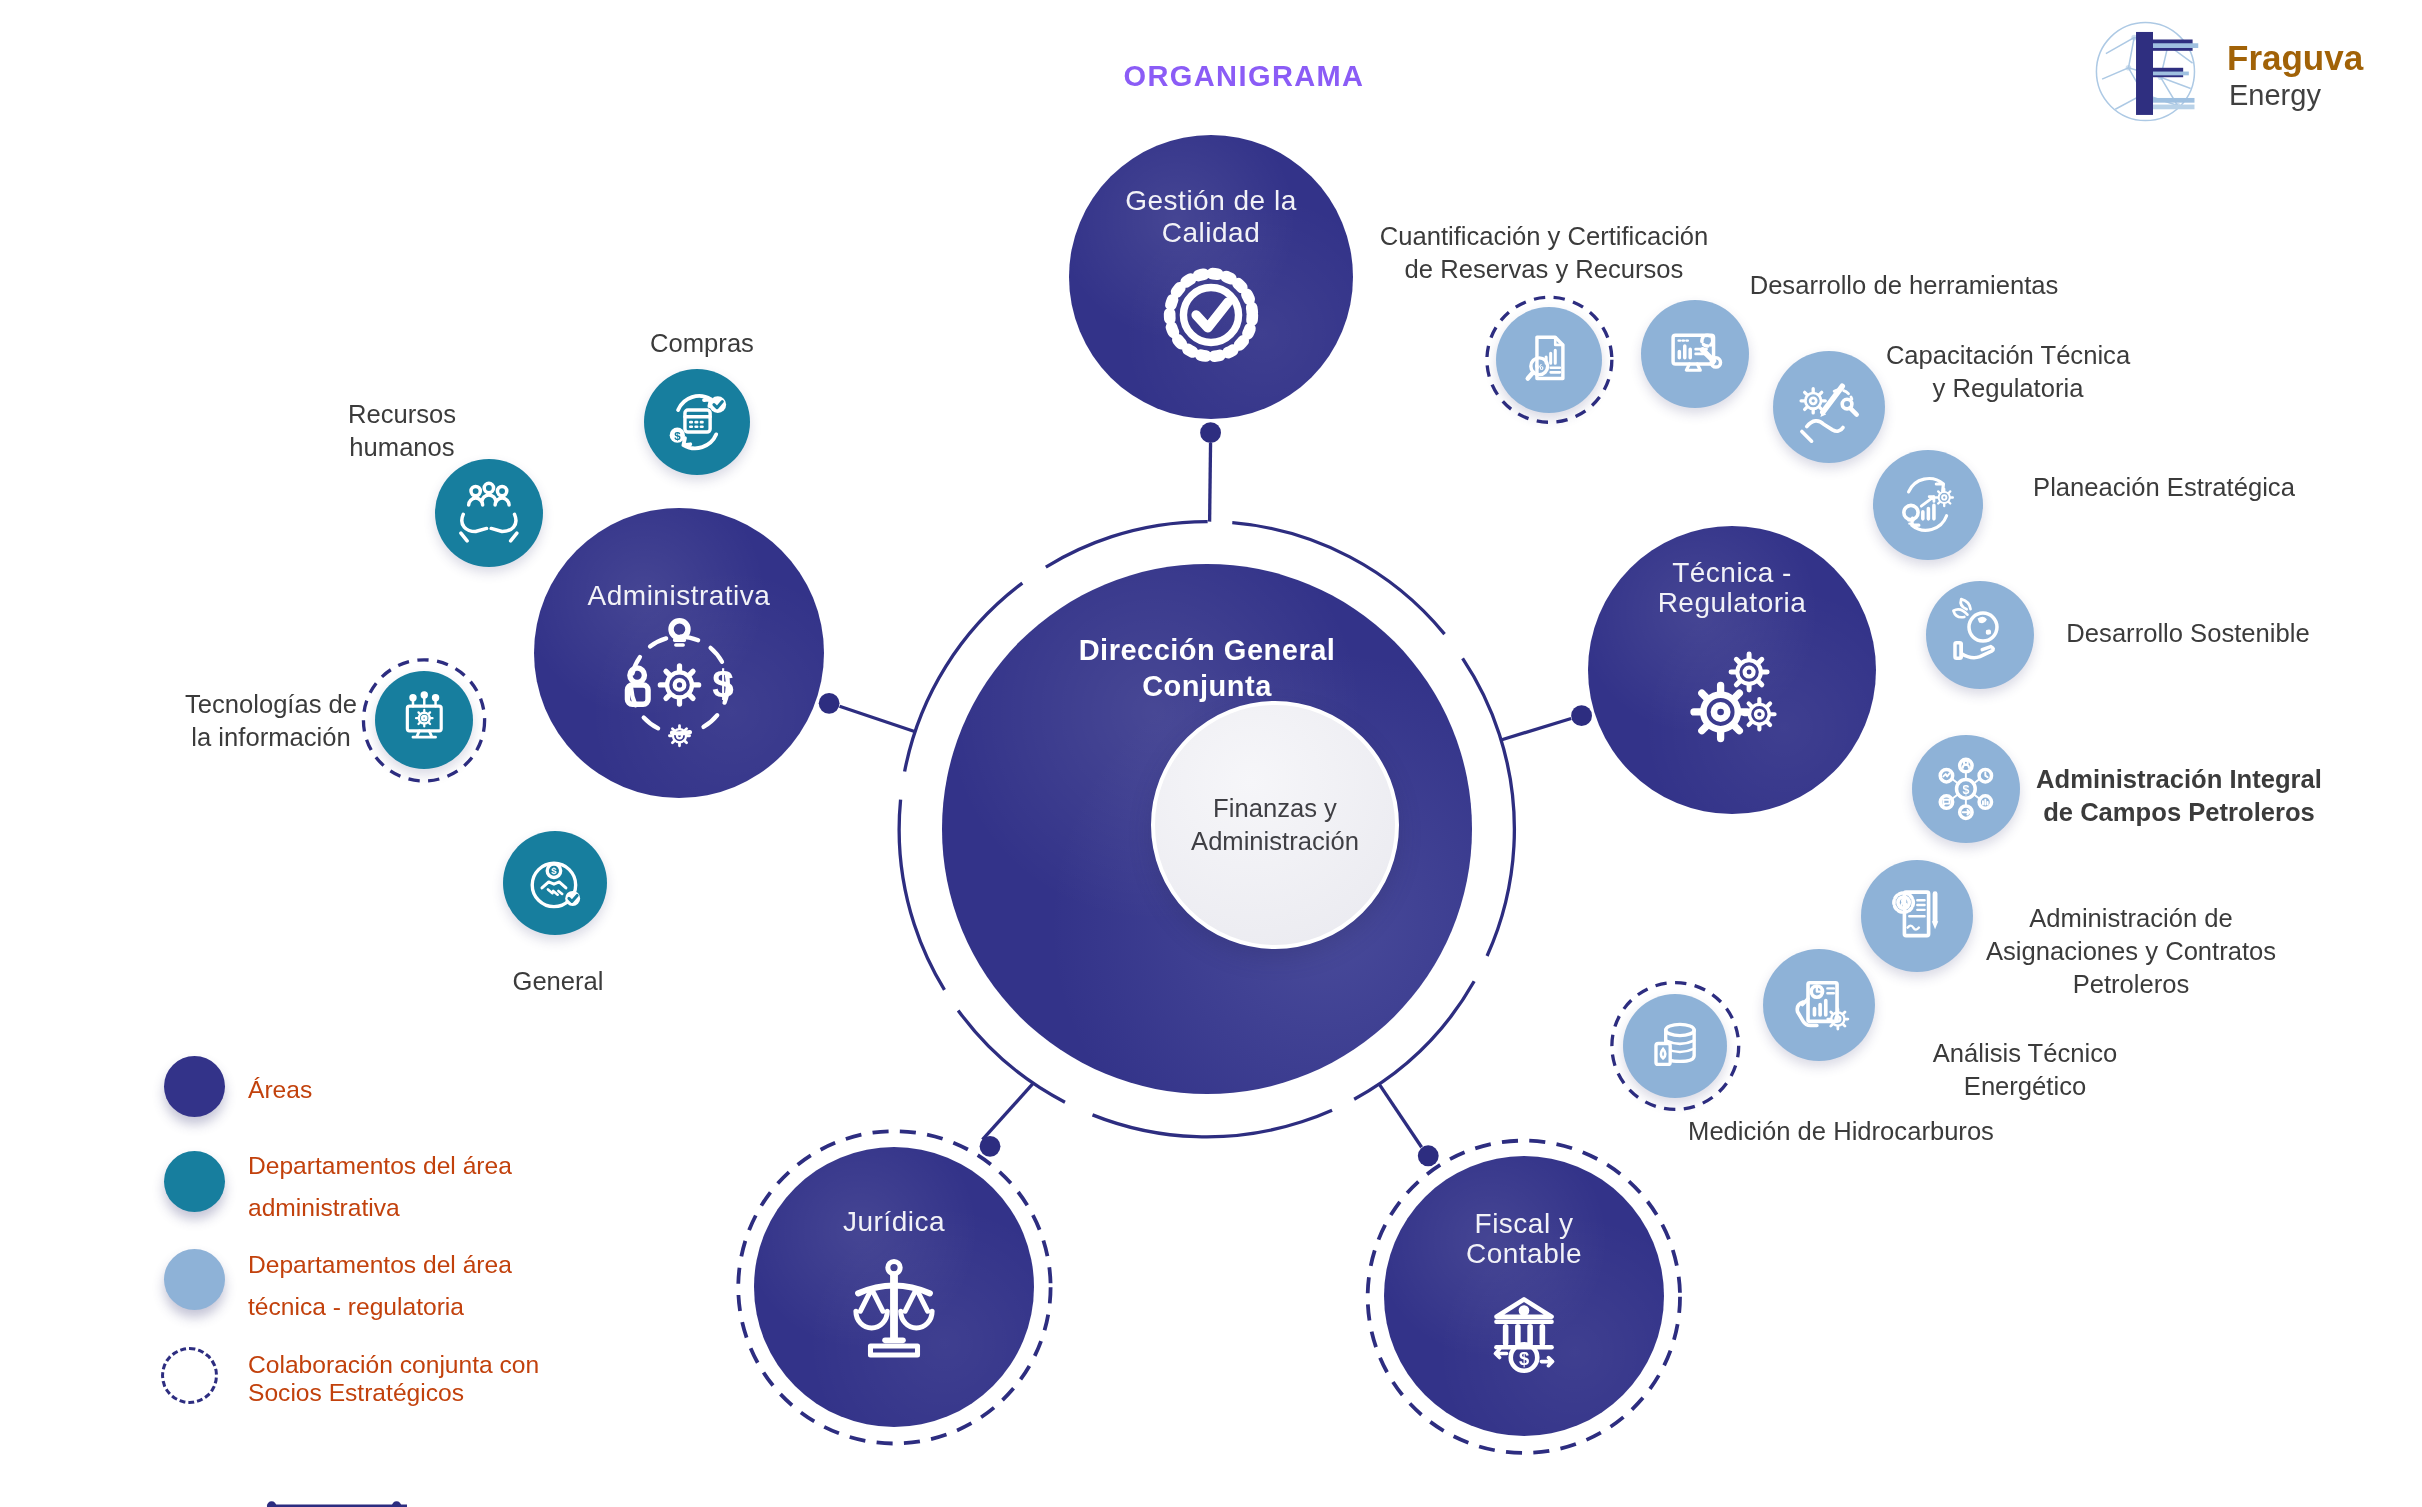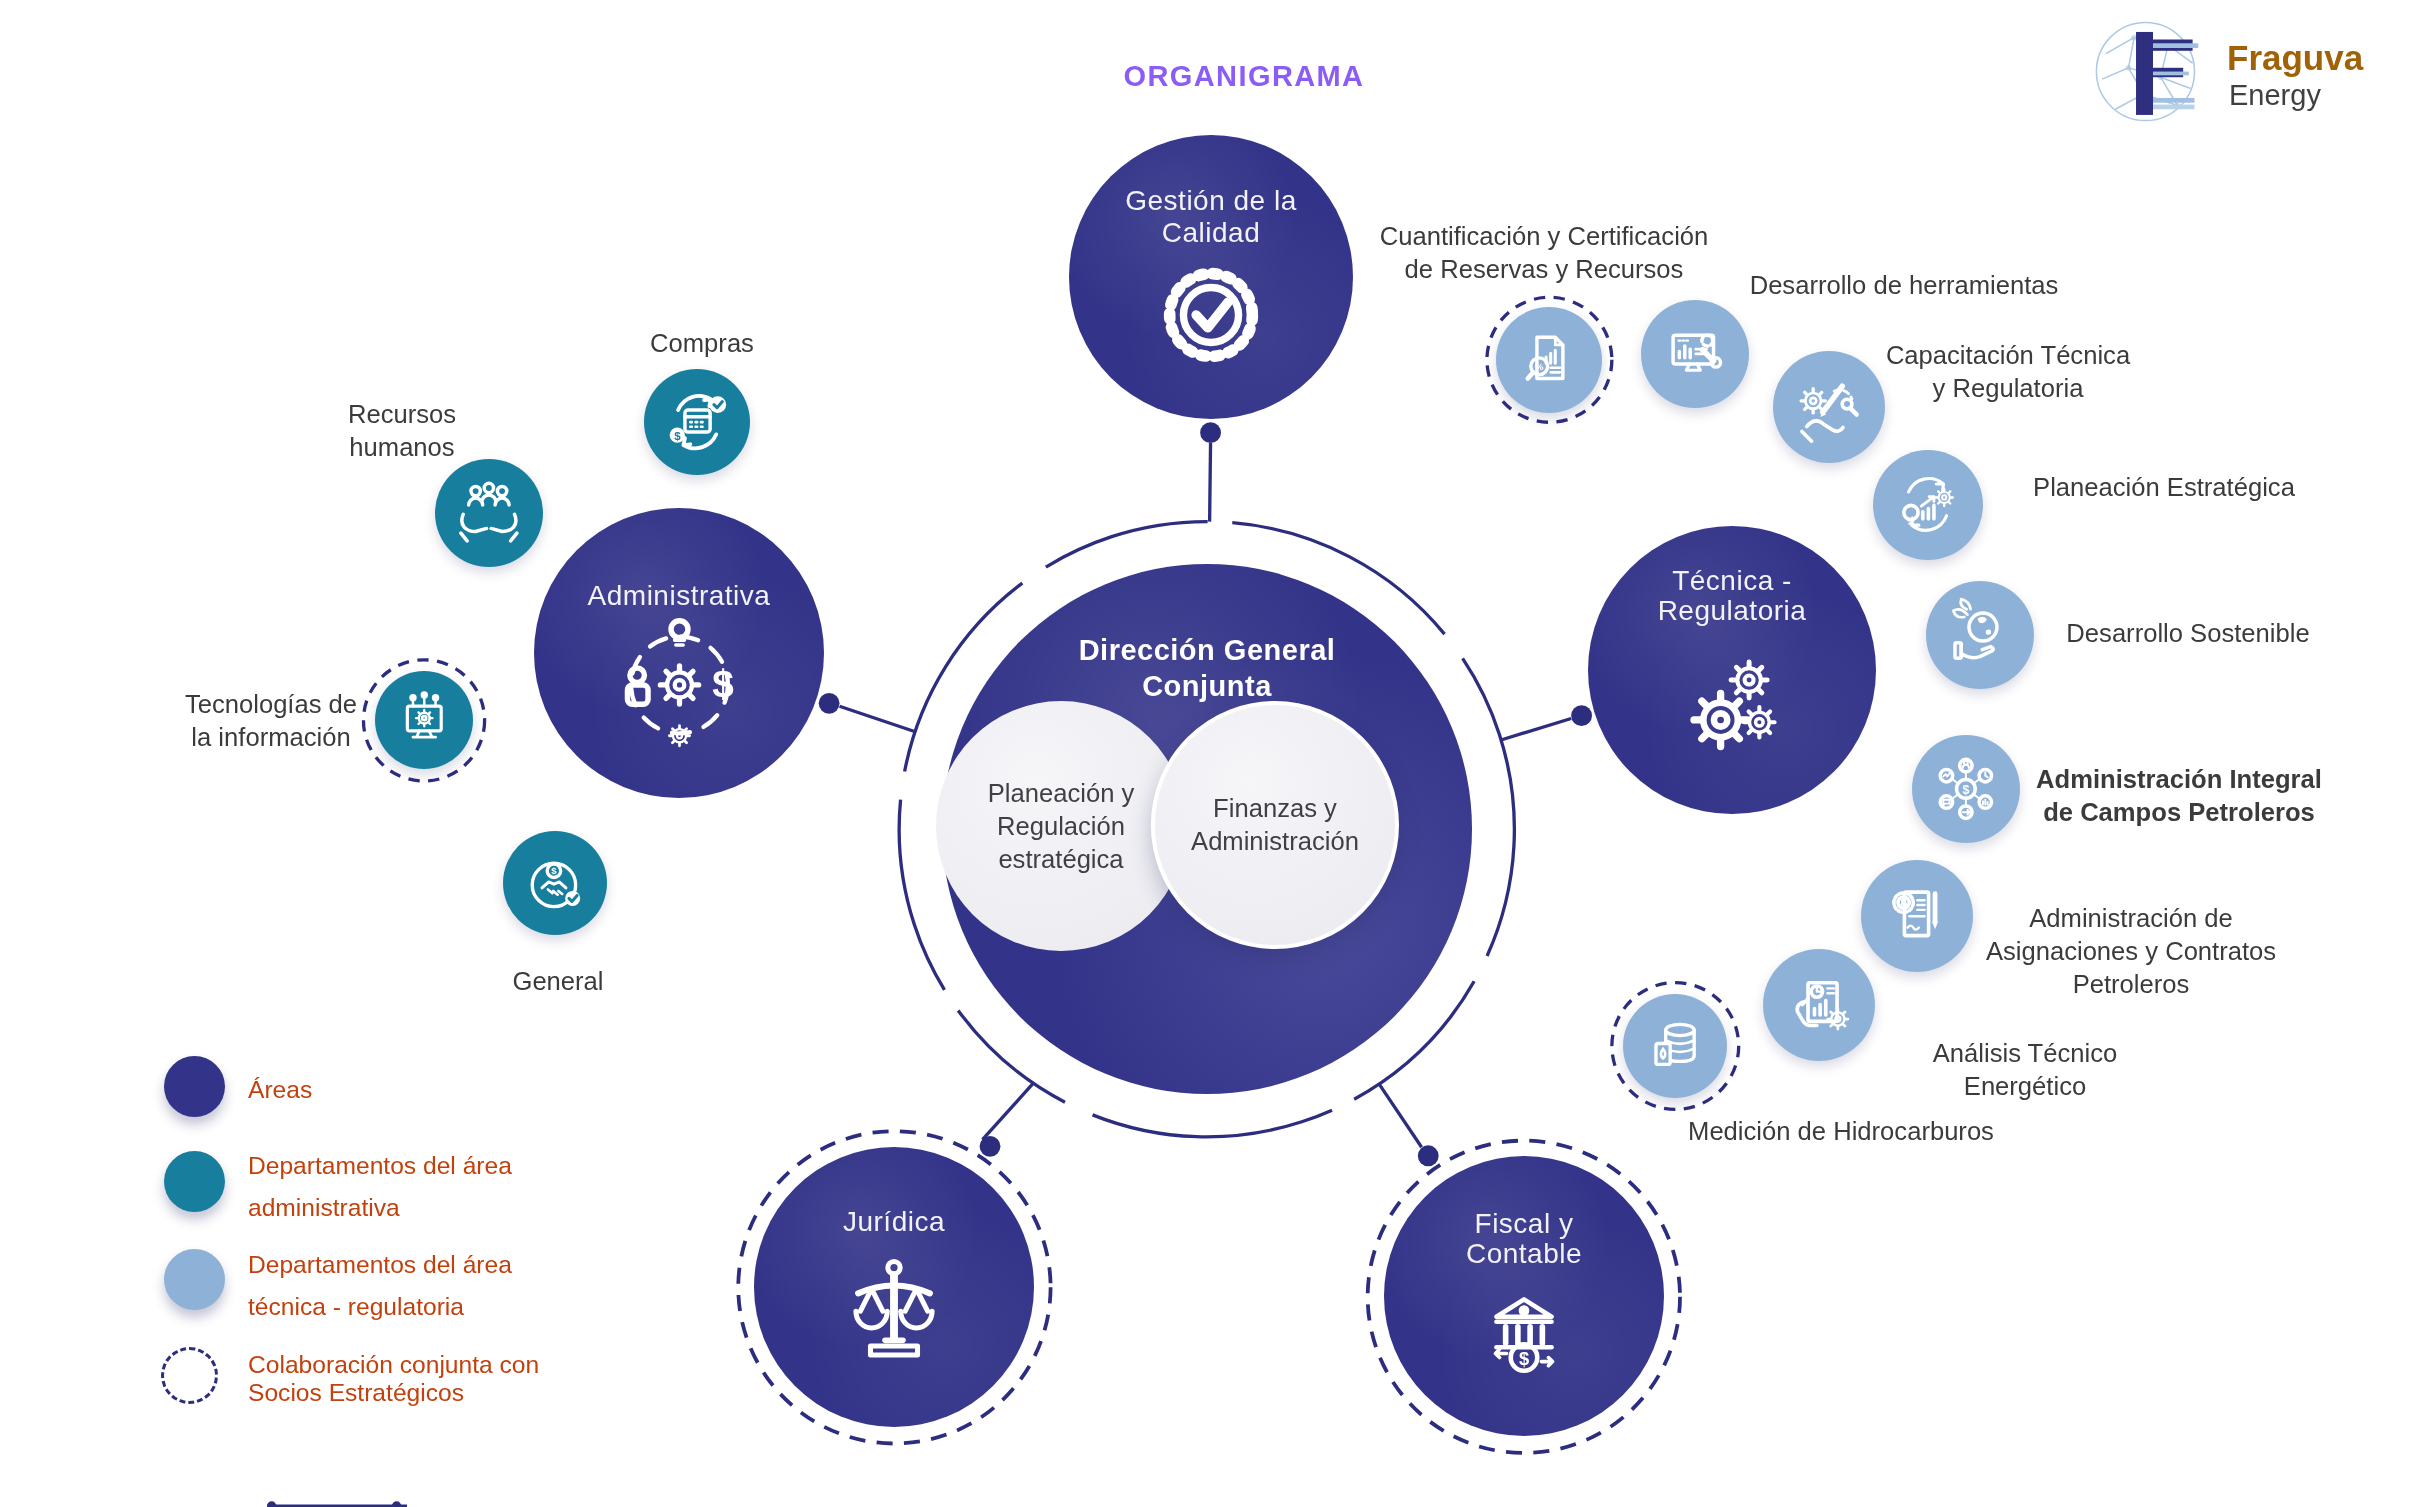--- a/index.html
+++ b/index.html
@@ -125,27 +125,20 @@
     <div class="logo-brand">Fraguva</div>
     <div class="logo-sub">Energy</div>
   </div>
 
   <div class="center-circle">
     <div class="center-title">
       <div>Dirección General</div>
       <div>Conjunta</div>
     </div>
   </div>
-  <div class="sub-circle" style="left:936px;top:701px;width:250px;height:250px;">
-    <div>
-      <div>Planeación y</div>
-      <div>Regulación</div>
-      <div>estratégica</div>
-    </div>
-  </div>
   <div class="sub-circle front" style="left:1151px;top:701px;width:248px;height:248px;box-sizing:border-box;">
     <div>
       <div>Finanzas y</div>
       <div>Administración</div>
     </div>
   </div>
 
   <div class="circle area" style="left:1069px;top:135px;width:284px;height:284px;">
     <div class="area-label" style="margin-top:50px;">
       <div>Gestión de la</div>
@@ -168,21 +161,21 @@
       <circle cx="15" cy="44" r="6"></circle>
       <rect x="7" y="52" width="17" height="16" rx="4"></rect>
       <text x="86" y="62" font-size="32" font-weight="bold" fill="#fff" stroke="none" text-anchor="middle">$</text>
       <circle cx="50" cy="6" r="7"></circle>
       <path d="M46 15 h8 M47 19 h6" stroke-width="3"></path>
       <use href="#gear" x="40" y="84" width="20" height="20"></use>
     </svg>
   </div>
 
   <div class="circle area" style="left:1588px;top:526px;width:288px;height:288px;">
-    <div class="area-label" style="margin-top:40px;line-height:30px;">
+    <div class="area-label" style="margin-top:32px;line-height:30px;">
       <div>Técnica -</div>
       <div>Regulatoria</div>
     </div>
     <svg class="icn" style="margin-top:21px;" width="114" height="114" viewBox="0 0 100 100">
       <use href="#gear" x="12" y="36" width="56" height="56" stroke-width="5"></use>
       <use href="#gear" x="46" y="10" width="38" height="38"></use>
       <use href="#gear" x="58" y="50" width="32" height="32"></use>
     </svg>
   </div>
 

